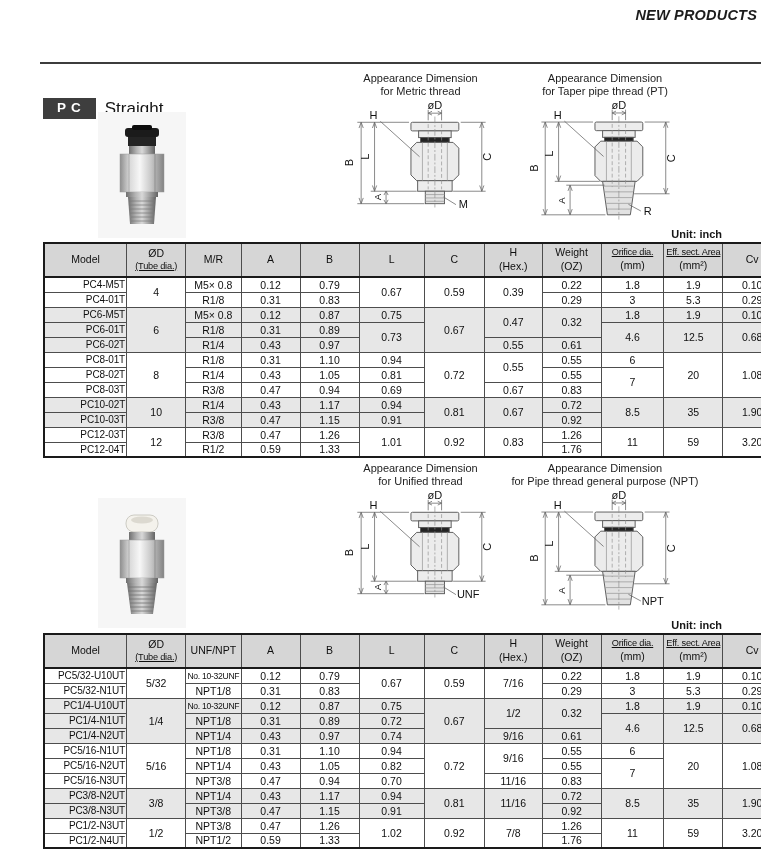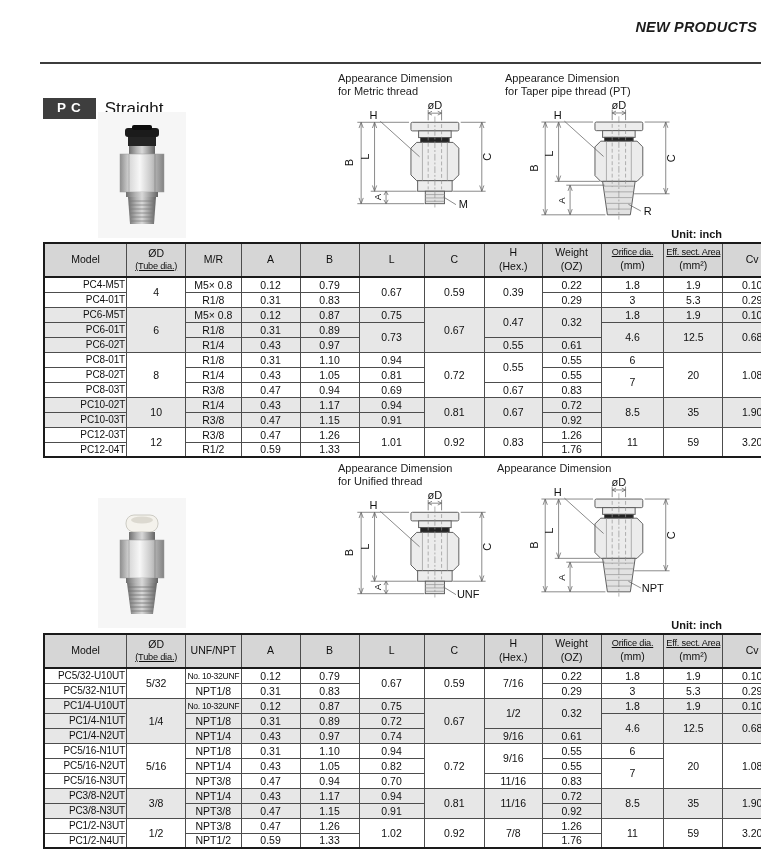--- a/index.html
+++ b/index.html
@@ -6,32 +6,32 @@
   html,body { background:#fff; }
   body {
     width:761px; height:868px; position:relative;
     font-family:"Liberation Sans", sans-serif; color:#111;
     overflow:hidden;
   }
   
   .logo-block { position:absolute; top:6px; right:4px; text-align:right; line-height:1; }
   .logo-main { font-size:28px; font-weight:bold; letter-spacing:-1.5px; color:#0e0e0e; }
   .logo-reg { font-size:9px; font-weight:bold; vertical-align:6px; letter-spacing:0; }
-  .logo-tagline { font-size:14.5px; font-weight:bold; font-style:italic; color:#1c1c1c; margin-top:14px; letter-spacing:0.2px; }
+  .logo-tagline { font-size:14.5px; font-weight:bold; font-style:italic; color:#1c1c1c; margin-top:2px; letter-spacing:0.2px; }
   .top-rule { position:absolute; left:40px; right:0; top:62px; border-top:2px solid #3c3c3c; }
   
   .section-header { position:absolute; left:43px; top:72px; display:flex; align-items:flex-end; }
   .section-badge { background:#3e3e3e; color:#fff; font-weight:bold; font-size:13.5px;
     padding:3px 10px 3px 14px; letter-spacing:5px; line-height:1.1; }
   .section-title { font-size:17px; color:#151515; margin-left:9px;margin-top:27px; }
   
   .photo { position:absolute; }
   
   .diag { position:absolute; }
-  .diag-title { font-size:11px; line-height:1.18; color:#1d1d1d; }
+  .diag-title { text-align:center; font-size:11px; line-height:1.18; color:#1d1d1d; }
   .dsvg { display:block; margin:3px auto 0; }
   .dl { font-size:11.5px; fill:#111; font-family:"Liberation Sans",sans-serif; }
   .dl.sm { font-size:10px; }
   
   .unit { position:absolute; left:43px; width:679px; text-align:right; font-size:11px; font-weight:bold; color:#161616; }
   
   table.spec { position:absolute; left:43px; width:740px; border-collapse:collapse; table-layout:fixed;
     border:2px solid #1a1a1a; background:#fff; }
   .spec th, .spec td { border:1px solid #4d4d4d; text-align:center; vertical-align:middle;
     font-size:10.5px; color:#0f0f0f; overflow:hidden; white-space:nowrap; }
@@ -468,20 +468,21 @@
     <text class="dl" transform="rotate(-90 28 58)" x="28" y="58" text-anchor="middle">L</text>
     <text class="dl sm" transform="rotate(-90 41 100)" x="41" y="100" text-anchor="middle">A</text>
     <text class="dl" transform="rotate(-90 156 58)" x="156" y="58" text-anchor="middle">C</text>
     <text class="dl" x="120" y="112">UNF</text>
   </svg>
 </div>
 
 <div class="diag" style="left:497px; top:462px; width:216px;">
   <div class="diag-title">
     <div>Appearance Dimension</div>
+    <div>for Pipe thread general purpose (NPT)</div>
   </div>
   <svg class="dsvg" width="158" height="132" viewBox="0 0 165 138">
     <g fill="#ececec" stroke="#5a5a5a" stroke-width="1">
       <rect x="72" y="22" width="50" height="9" rx="1.5"></rect>
       <rect x="80" y="31" width="34" height="7"></rect>
       <rect x="82" y="38" width="30" height="5" fill="#222"></rect>
       <polygon points="72,48 78,42 116,42 122,48 122,78 116,84 78,84 72,78"></polygon>
       <polygon points="80,84 114,84 109,119 85,119" fill="#e2e2e2"></polygon>
     </g>
     <g stroke="#9a9a9a" stroke-width="0.8">

